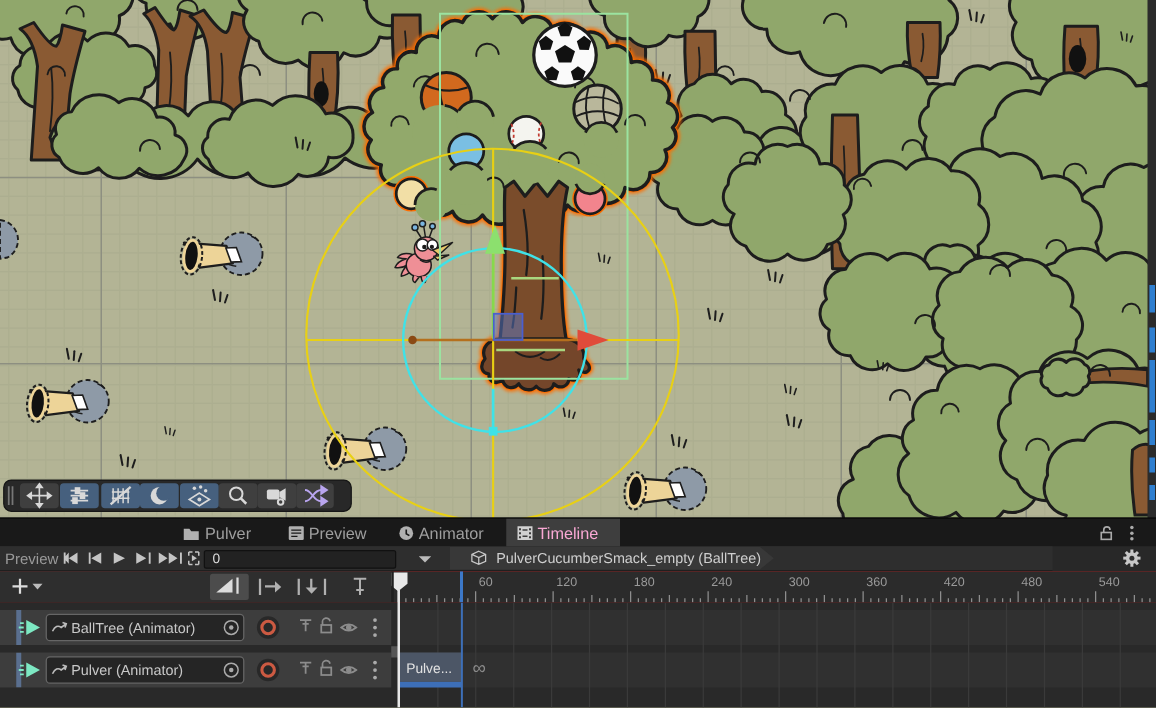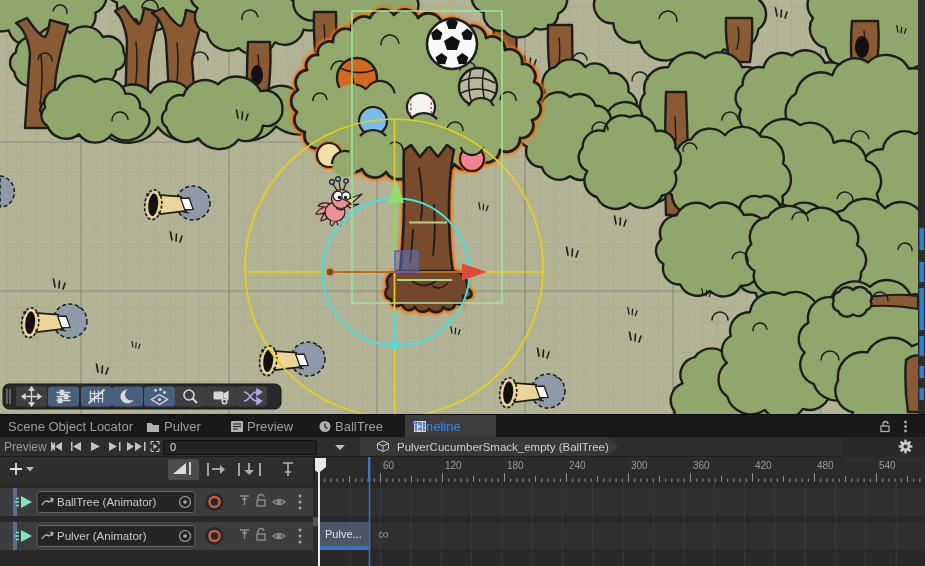--- a/index.html
+++ b/index.html
@@ -344,42 +344,41 @@
       <circle cx="224.5" cy="401.5" r="1.4" fill="#3f3f3f"></circle>
     </g>
     <g stroke="#b9a5ef" stroke-width="1.5" fill="#b9a5ef">
       <path d="M244,392.0 C250,392.0 250,401.0 257,401.0 M244,401.0 C250,401.0 250,392.0 257,392.0" fill="none"></path>
       <path d="M257,389.0 l4.5,3 -4.5,3 Z"></path>
       <path d="M257,398.0 l4.5,3 -4.5,3 Z"></path>
     </g>
   </svg>
 
 <div id="tabs" class="abs">
-<span class="tab" style="left:8px">Scene Object Locator</span>
 <svg class="abs" style="left:146px;top:5px" width="14" height="13">
       <path d="M1,3h4.5l1.5,2H13v7H1z" fill="#b0b0b0"></path>
     </svg>
 <span class="tab" style="left:164px">Pulver</span>
 <svg class="abs" style="left:230px;top:5px" width="14" height="13">
       <rect x="1" y="1" width="12" height="11" rx="1" fill="#b0b0b0"></rect>
       <path d="M3,4h8M3,6.5h8M3,9h5" stroke="#191919" stroke-width="1"></path>
     </svg>
 <span class="tab" style="left:247px">Preview</span>
 <svg class="abs" style="left:318px;top:5px" width="14" height="13">
       <circle cx="7" cy="6.5" r="5.5" fill="#b0b0b0"></circle>
       <path d="M7,3.5V7l2.5,1.5" stroke="#191919" stroke-width="1.3" fill="none"></path>
     </svg>
-<span class="tab" style="left:335px">BallTree</span>
+<span class="tab" style="left:335px">Animator</span>
 <div class="abs" style="left:405px;top:0;width:91px;height:23px;background:#3e3e3e"></div>
 <svg class="abs" style="left:413px;top:5px" width="14" height="13">
       <rect x="1" y="1" width="12" height="11" fill="#d0d0d0"></rect>
       <path d="M3,2.5v8M11,2.5v8" stroke="#3e3e3e" stroke-width="1.6" stroke-dasharray="1.6,1.6"></path>
       <path d="M5,4h4M5,9h4" stroke="#3e3e3e" stroke-width="1.2"></path>
     </svg>
-<span class="tab" style="left:412px;color:#3b82f6">Timeline</span>
+<span class="tab" style="left:430px;color:#f9a8d4">Timeline</span>
 <svg class="abs" style="left:879px;top:5px" width="13" height="13">
       <rect x="2" y="6" width="8" height="5.5" fill="none" stroke="#aaa" stroke-width="1.3"></rect>
       <path d="M4,6V4a2.5,2.5 0 0 1 5,0" fill="none" stroke="#aaa" stroke-width="1.3"></path>
     </svg>
 <svg class="abs" style="left:903px;top:5px" width="5" height="14">
       <circle cx="2.5" cy="2" r="1.4" fill="#aaa"></circle>
       <circle cx="2.5" cy="6.5" r="1.4" fill="#aaa"></circle>
       <circle cx="2.5" cy="11" r="1.4" fill="#aaa"></circle>
     </svg>
 </div>

